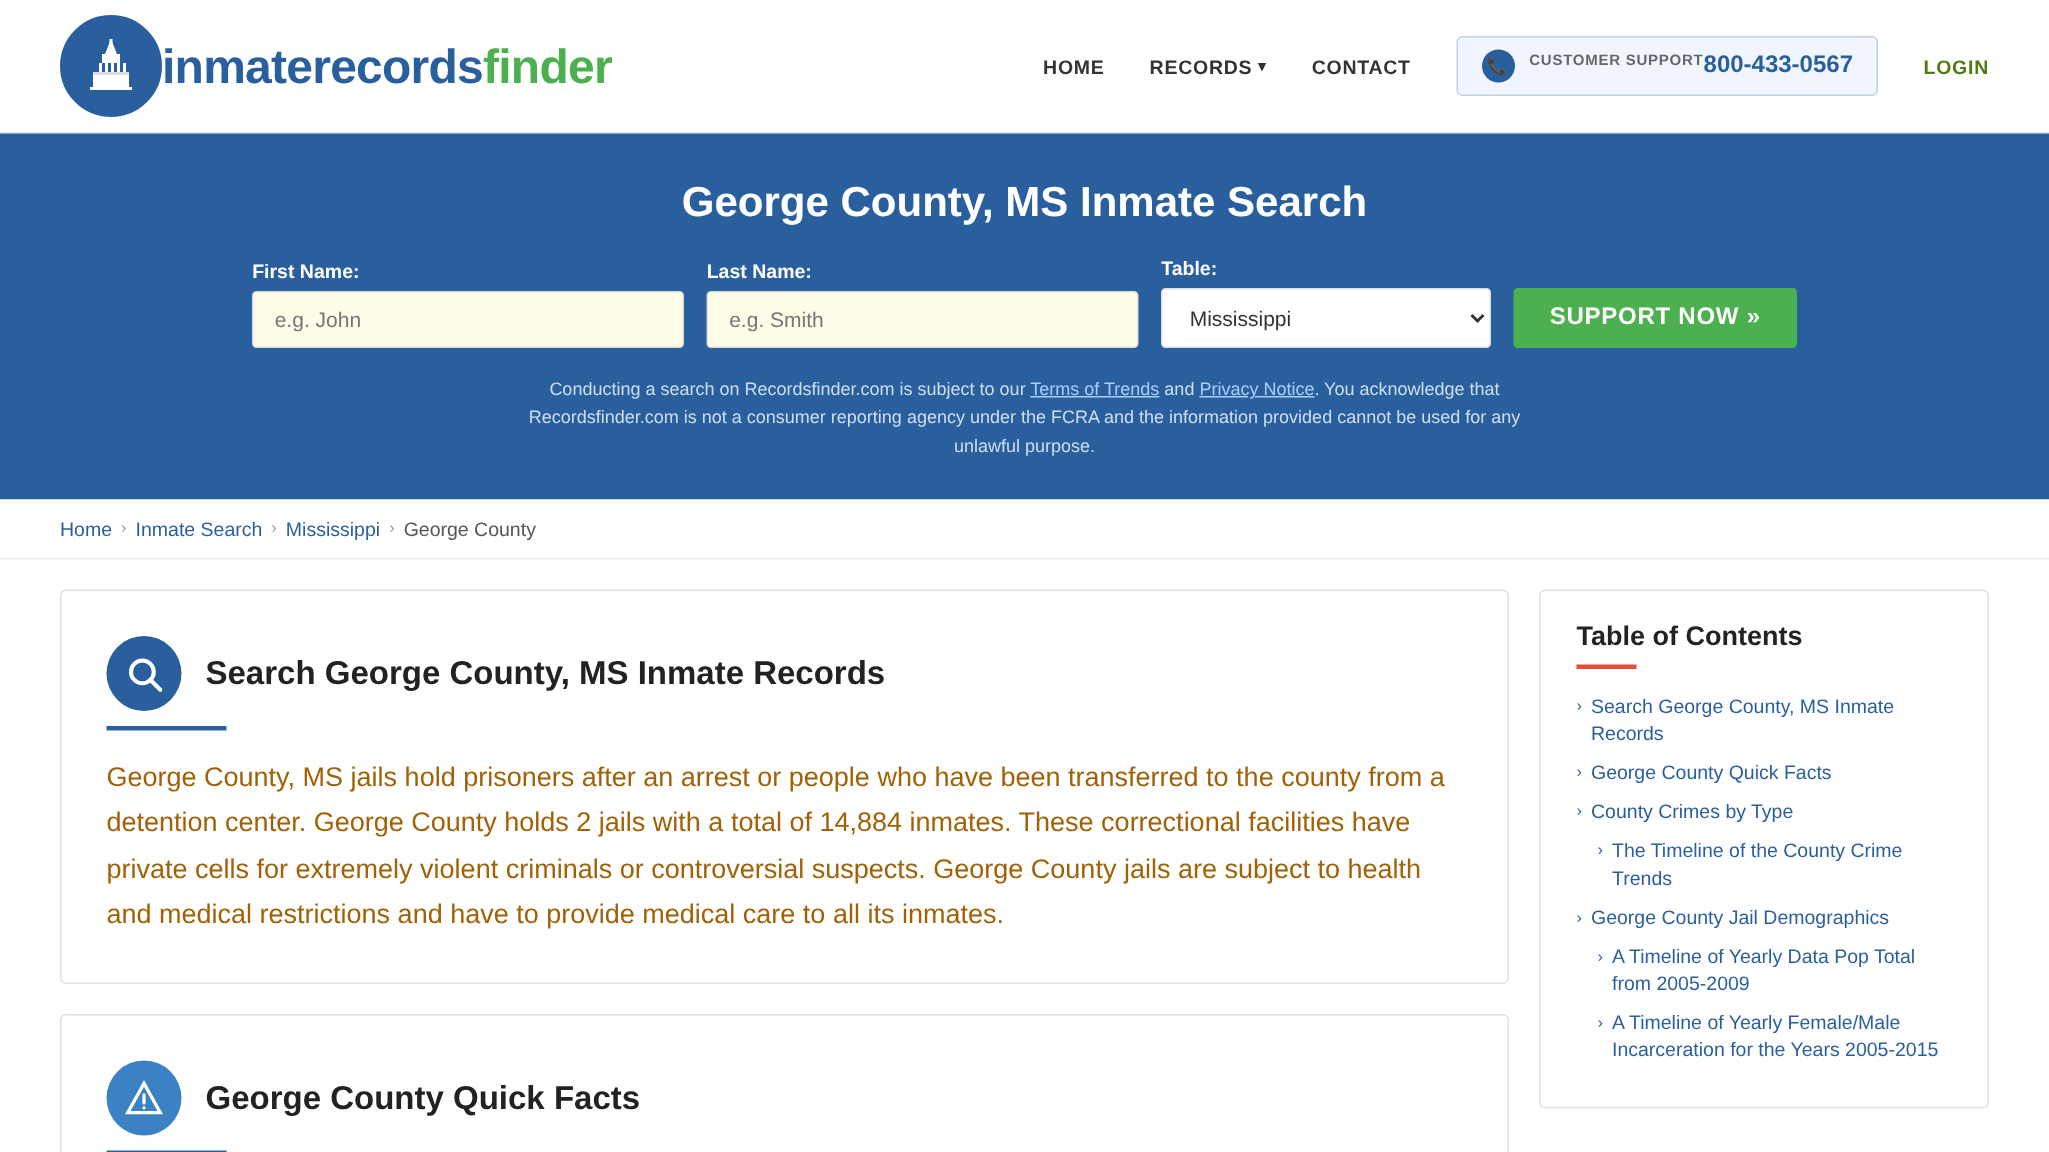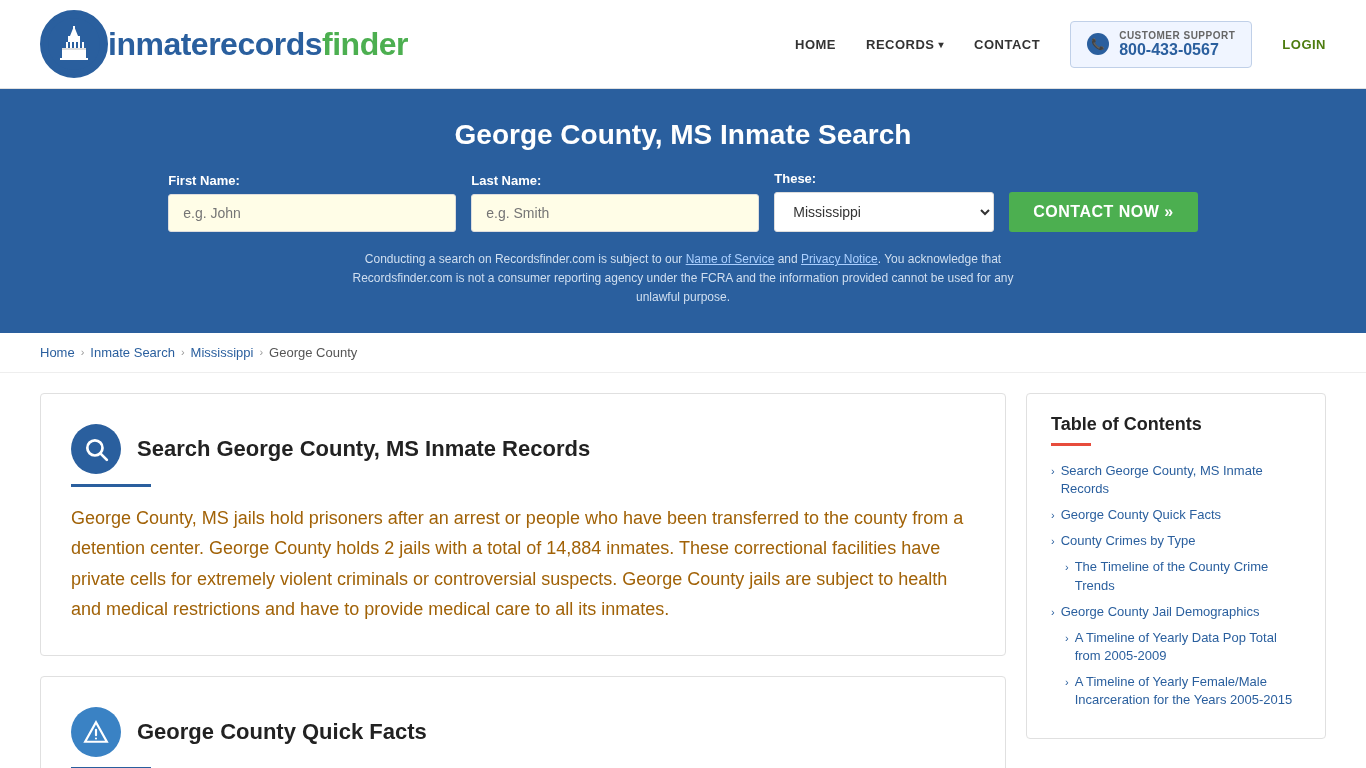--- a/index.html
+++ b/index.html
@@ -84,21 +84,21 @@
       background: #2a5f9e;
       border-radius: 50%;
       display: flex;
       align-items: center;
       justify-content: center;
       color: white;
       font-size: 11px;
     }
     .support-text {
       display: flex;
-      flex-direction: column;
+      flex-direction: row;
     }
     .support-label {
       font-size: 10px;
       color: #666;
       font-weight: 600;
       letter-spacing: 0.5px;
     }
     .support-number {
       font-size: 16px;
       font-weight: 700;
@@ -388,29 +388,29 @@
   <div class="search-form">
     <div class="form-group">
       <label class="form-label">First Name:</label>
       <input class="form-input" type="text" placeholder="e.g. John" style="">
     </div>
     <div class="form-group">
       <label class="form-label">Last Name:</label>
       <input class="form-input" type="text" placeholder="e.g. Smith" style="">
     </div>
     <div class="form-group">
-      <label class="form-label">These:</label>
+      <label class="form-label">Table:</label>
       <select class="form-select">
         <option>Mississippi</option>
       </select>
     </div>
-    <button class="search-btn">CONTACT NOW »</button>
+    <button class="search-btn">SUPPORT NOW »</button>
   </div>
   <p class="hero-disclaimer">
-    Conducting a search on Recordsfinder.com is subject to our <a>Name of Service</a> and <a>Privacy Notice</a>. You acknowledge that Recordsfinder.com is not a consumer reporting agency under the FCRA and the information provided cannot be used for any unlawful purpose.
+    Conducting a search on Recordsfinder.com is subject to our <a>Terms of Trends</a> and <a>Privacy Notice</a>. You acknowledge that Recordsfinder.com is not a consumer reporting agency under the FCRA and the information provided cannot be used for any unlawful purpose.
   </p>
 </section>
 
 <nav class="breadcrumb">
   <a>Home</a>
   <span class="breadcrumb-sep">›</span>
   <a>Inmate Search</a>
   <span class="breadcrumb-sep">›</span>
   <a>Mississippi</a>
   <span class="breadcrumb-sep">›</span>

